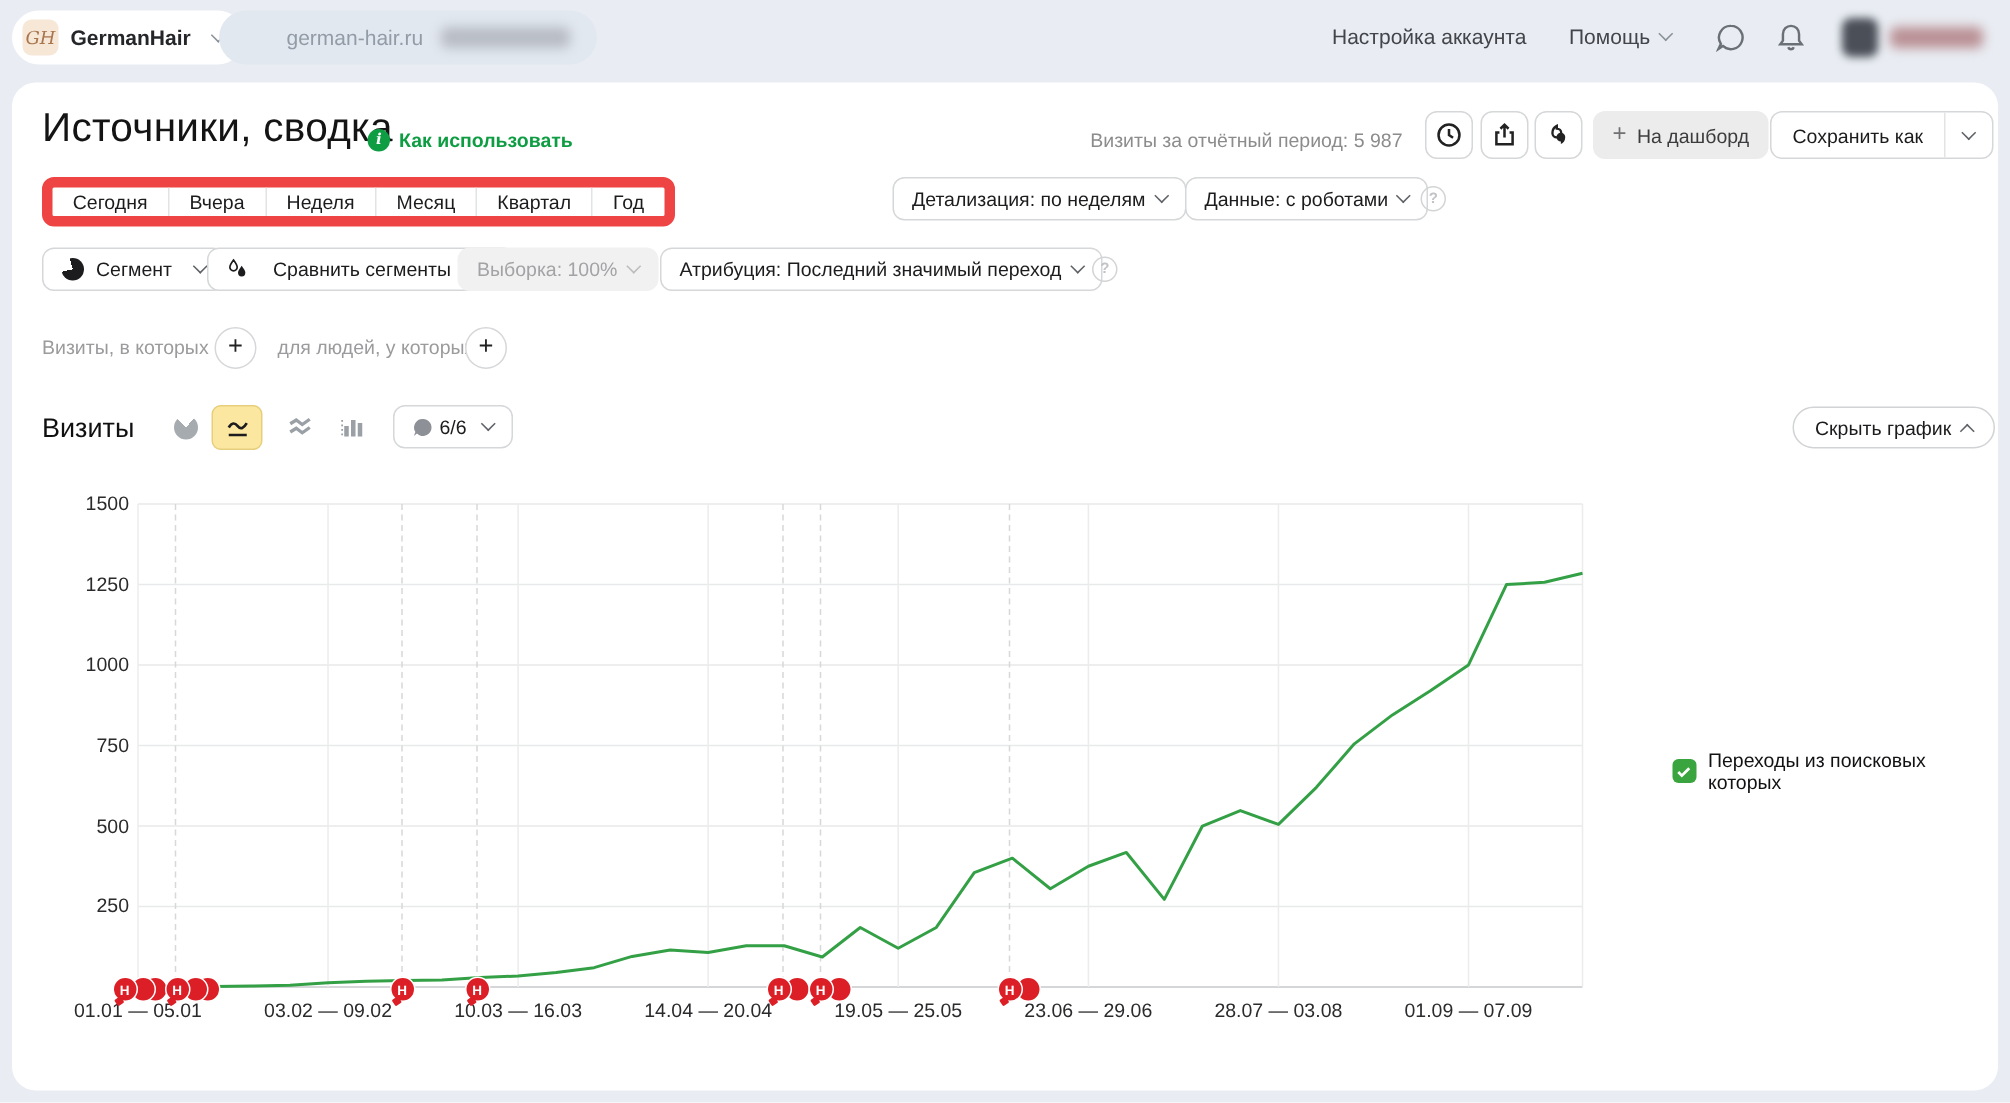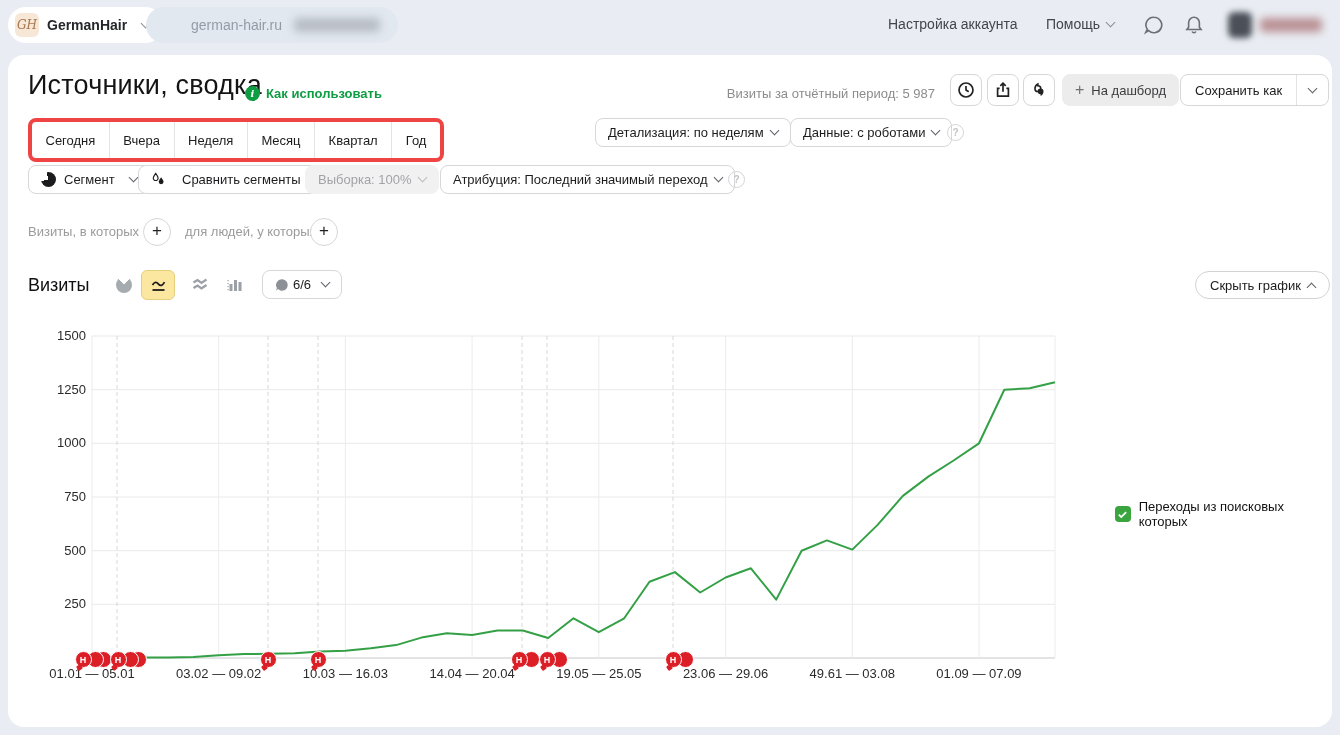--- a/index.html
+++ b/index.html
@@ -39,21 +39,21 @@
     display:flex; align-items:center; justify-content:center; }
   .btn { display:inline-flex; align-items:center; height:29px; padding:0 12px; border:1px solid #d6d7d9;
     border-radius:8px; background:#fff; font-size:13px; color:#1c1c1e; white-space:nowrap; }
   .btn.gray { background:#ececec; border-color:#ececec; color:#3c3c3e; height:32px; }
   .btn.disabled { background:#f1f1f2; border-color:#f1f1f2; color:#a3a3a6; }
   .split { display:inline-flex; height:32px; border:1px solid #d6d7d9; border-radius:8px; background:#fff;
     align-items:stretch; overflow:hidden; }
   .split .l { display:flex; align-items:center; padding:0 14px; font-size:13px; color:#1c1c1e; }
   .split .r { display:flex; align-items:center; justify-content:center; width:32px; border-left:1px solid #e2e3e5; }
 
-  .seg { display:inline-flex; height:44px; border:4px solid #ef4444; border-radius:8px; background:#fff; overflow:hidden; }
+  .seg { display:inline-flex; height:33px; border:7px solid #ef4444; border-radius:8px; background:#fff; overflow:hidden; }
   .segbtn { border:none; background:none; font-size:13px; color:#1c1c1e; padding:0 13.5px;
     border-right:1px solid #e2e3e5; cursor:pointer; }
   .segbtn:last-child { border-right:none; }
 
   .qmark { width:17px; height:17px; border:1.5px solid #d3d4d6; border-radius:50%; color:#c2c3c6;
     font-size:10px; font-weight:700; display:flex; align-items:center; justify-content:center; }
   .gray-label { font-size:13px; color:#9b9b9d; line-height:28px; }
   .plus-circle { width:28px; height:28px; border:1px solid #d6d7d9; border-radius:50%; background:#fff;
     font-size:17px; color:#222; display:flex; align-items:center; justify-content:center; padding-bottom:2px; }
 
@@ -266,21 +266,21 @@
         <line x1="581" x2="581" y1="0" y2="322" stroke="#d8d8d8" stroke-width="1" stroke-dasharray="4 3"></line>
         <polyline points="0.0,322.0 25.3,321.8 50.7,321.6 76.0,321.4 101.4,320.9 126.7,319.2 152.1,318.1 177.4,317.7 202.7,317.3 228.1,315.6 253.4,314.7 278.8,312.3 304.1,309.1 329.4,301.6 354.8,297.3 380.1,299.0 405.5,294.5 430.8,294.5 456.2,302.0 481.5,282.3 506.8,296.2 532.2,282.3 557.5,245.8 582.9,236.1 608.2,256.5 633.6,241.5 658.9,232.3 684.2,263.6 709.6,214.7 734.9,204.4 760.3,213.6 785.6,188.9 810.9,159.9 836.3,140.6 861.6,124.5 887.0,107.3 912.3,53.7 937.7,52.2 963.0,46.2" fill="none" stroke="#34a046" stroke-width="2" stroke-linejoin="round"></polyline>
       </svg>
     <div id="xlabels">
         <div class="xlab" style="left: -65px;">01.01 — 05.01</div>
         <div class="xlab" style="left: 61.7105px;">03.02 — 09.02</div>
         <div class="xlab" style="left: 188.421px;">10.03 — 16.03</div>
         <div class="xlab" style="left: 315.132px;">14.04 — 20.04</div>
         <div class="xlab" style="left: 441.842px;">19.05 — 25.05</div>
         <div class="xlab" style="left: 568.553px;">23.06 — 29.06</div>
-        <div class="xlab" style="left: 695.263px;">49.61 — 03.08</div>
+        <div class="xlab" style="left: 695.263px;">28.07 — 03.08</div>
         <div class="xlab" style="left: 821.974px;">01.09 — 07.09</div>
       </div>
     <div id="notes">
         <div class="note h" style="background: rgb(220, 31, 38); left: -17.5px; z-index: 60;">Н</div>
         <div class="note" style="background: rgb(220, 31, 38); left: -5.5px; z-index: 39;"></div>
         <div class="note" style="background: rgb(220, 31, 38); left: 2.5px; z-index: 38;"></div>
         <div class="note h" style="background: rgb(220, 31, 38); left: 17.5px; z-index: 57;">Н</div>
         <div class="note" style="background: rgb(220, 31, 38); left: 29.5px; z-index: 36;"></div>
         <div class="note" style="background: rgb(220, 31, 38); left: 37.5px; z-index: 35;"></div>
         <div class="note h" style="background: rgb(220, 31, 38); left: 167.5px; z-index: 54;">Н</div>

